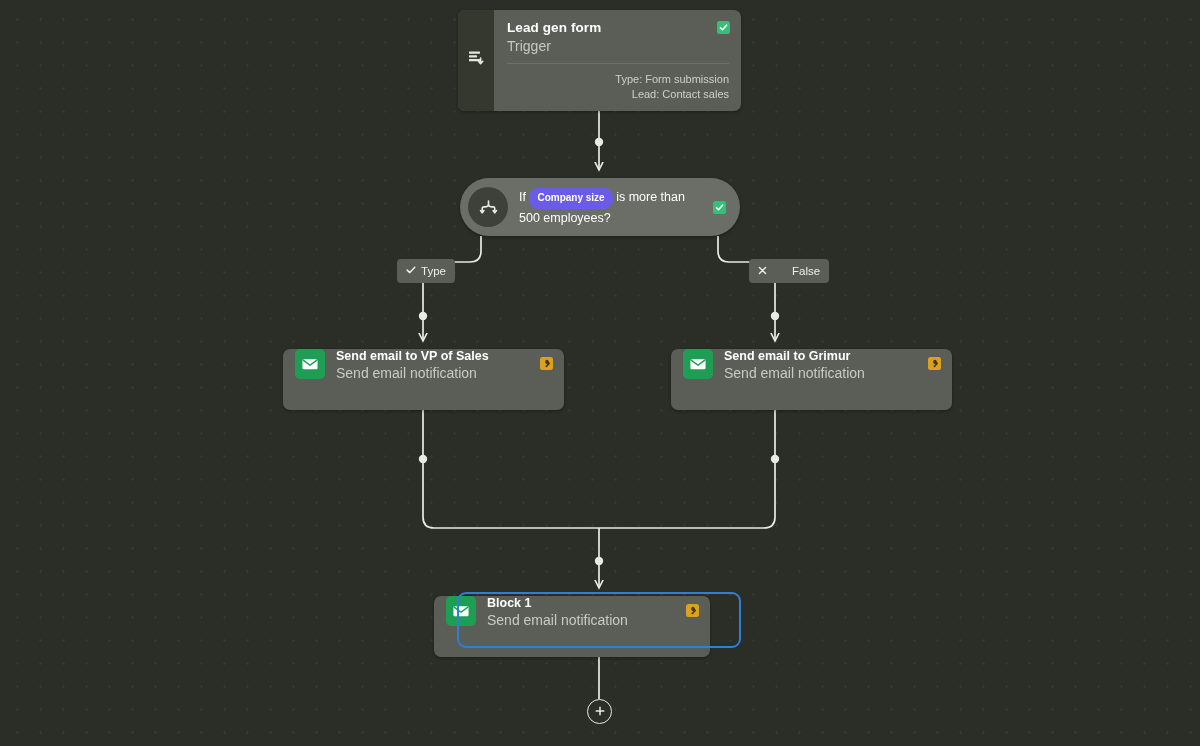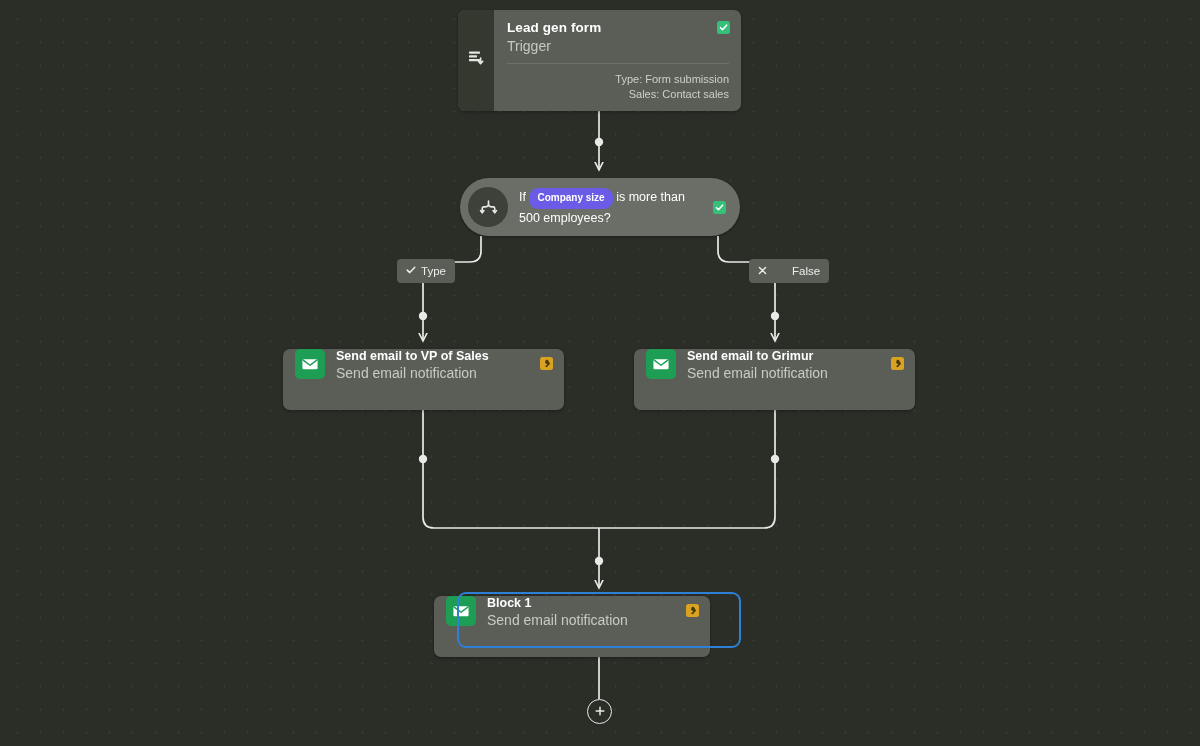--- a/index.html
+++ b/index.html
@@ -92,21 +92,21 @@
     display: flex; align-items: center; gap: 5px;
     padding: 0 9px;
     font-size: 11.5px; color: #eceee9;
   }
   #branch-true  { left: 397px; top: 259px; }
   #branch-false { left: 749px; top: 259px; gap: 25px; }
 
   
   .action-node { height: 61px; padding: 0 11px 0 12px; }
   #action-true  { left: 283px; top: 349px; width: 281px; }
-  #action-false { left: 634px; top: 349px; width: 281px; }
+  #action-false { left: 671px; top: 349px; width: 281px; }
   #block-one    { left: 434px; top: 596px; width: 276px; }
   .mail-icon {
     width: 30px; height: 30px; border-radius: 5px;
     background: #1e9e55;
     display: flex; align-items: center; justify-content: center;
     flex: 0 0 30px;
   }
   .action-text { flex: 1; padding-left: 11px; }
   .action-title { font-size: 12.5px; font-weight: bold; color: #ffffff; }
   .action-sub { font-size: 14px; color: #c8cbc4; margin-top: 2px; }
@@ -184,21 +184,21 @@
           <rect x="1" y="9.1" width="11" height="2.2" rx="0.6" fill="#e3e5e0"></rect>
           <path d="M12.6 8.2 L12.6 13.0 M10.5 11.3 L12.6 13.7 L14.7 11.3" stroke="#e3e5e0" stroke-width="1.7" fill="none" stroke-linecap="round" stroke-linejoin="round"></path>
         </svg>
       </span>
     </div>
     <div class="trigger-body">
       <div class="trigger-title">Lead gen form</div>
       <div class="trigger-sub">Trigger</div>
       <div class="trigger-divider"></div>
       <div class="trigger-meta">Type: Form submission</div>
-      <div class="trigger-meta">Sales: Contact sales</div>
+      <div class="trigger-meta">Lead: Contact sales</div>
       <div class="check-badge">
         <svg width="9" height="9" viewBox="0 0 10 10" xmlns="http://www.w3.org/2000/svg">
           <path d="M1.6 5.2 L3.9 7.4 L8.4 2.4" stroke="#ffffff" stroke-width="1.7" fill="none" stroke-linecap="round" stroke-linejoin="round"></path>
         </svg>
       </div>
     </div>
   </div>
 
   <div class="node" id="condition-node">
     <div class="cond-icon">

